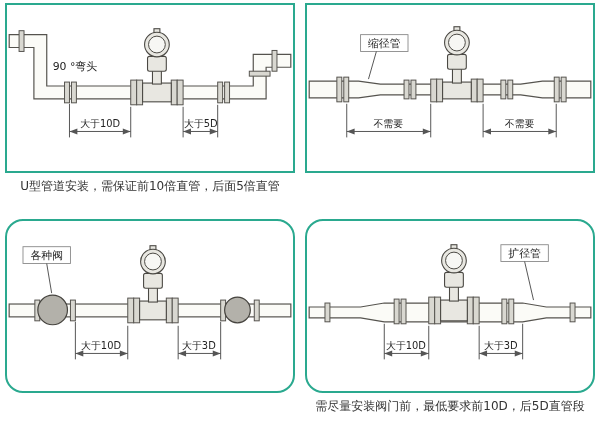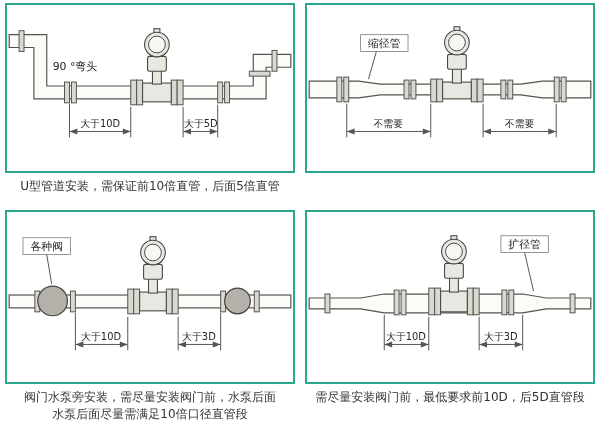--- a/index.html
+++ b/index.html
@@ -3,21 +3,21 @@
 <meta charset="utf-8">
 <style>
   * { margin:0; padding:0; box-sizing:border-box; }
   :root { --teal:#2aa98f; --line:#55534e; --txt:#333; }
   body { background:#fff; font-family:"DejaVu Sans","Liberation Sans",sans-serif; }
   .page { width:600px; height:429px; background:#fff; padding:3px 5px 0;
           display:grid; grid-template-columns:1fr 1fr; column-gap:10px; overflow:hidden; }
   .cell { display:flex; flex-direction:column; }
   .box { border:2px solid var(--teal); background:#fff; }
   .cell-top .box { height:170px; }
-  .cell-bottom .box { height:174px; }
+  .cell-bottom .box { height:174px;border-radius:18px; }
   .caption { text-align:center; font-size:12px; color:var(--txt); line-height:1.45; margin-top:5px; }
   .cell-top .caption { margin-bottom:9px; }
   svg { display:block; width:100%; height:100%; }
 
   .pipe   { fill:#fbfbf7; stroke:var(--line); stroke-width:1.2; }
   .flange-g rect, .flange { fill:#d9d8d1; stroke:var(--line); stroke-width:1; }
   .meter  { fill:#e8e7e1; stroke:#4a4843; stroke-width:1.1; }
   .dial-inner { fill:#f7f7f4; stroke:#4a4843; stroke-width:1; }
   .valve  { fill:#b3b1aa; stroke:#45433e; stroke-width:1.2; }
   .dim line, .leader { stroke:#555; stroke-width:1; fill:none; }
@@ -169,24 +169,20 @@
         <g class="dim">
           <line x1="173" y1="106" x2="173" y2="140"></line>
           <line x1="216" y1="102" x2="216" y2="140"></line>
           <line x1="173" y1="134" x2="216" y2="134"></line>
           <polygon class="arrow" points="173,134 181,131 181,137"></polygon>
           <polygon class="arrow" points="216,134 208,131 208,137"></polygon>
           <text class="lbl" x="194" y="129" text-anchor="middle">大于3D</text>
         </g>
       </svg>
     </div>
-    <p class="caption">
-      <span>阀门水泵旁安装，需尽量安装阀门前，水泵后面</span><br>
-      <span>水泵后面尽量需满足10倍口径直管段</span>
-    </p>
   </div>
 
   <div class="cell cell-bottom">
     <div class="box">
       <svg viewBox="0 0 289 172" preserveAspectRatio="xMidYMid meet">
         <path class="pipe" d="M2,87 L54,87 L78,83 L218,83 L242,87 L287,87 L287,98 L242,98 L218,102 L78,102 L54,98 L2,98 Z"></path>
         <g class="flange-g">
           <rect x="18" y="83" width="5" height="19"></rect>
           <rect x="88" y="79" width="5" height="25"></rect>
           <rect x="95" y="79" width="5" height="25"></rect>

